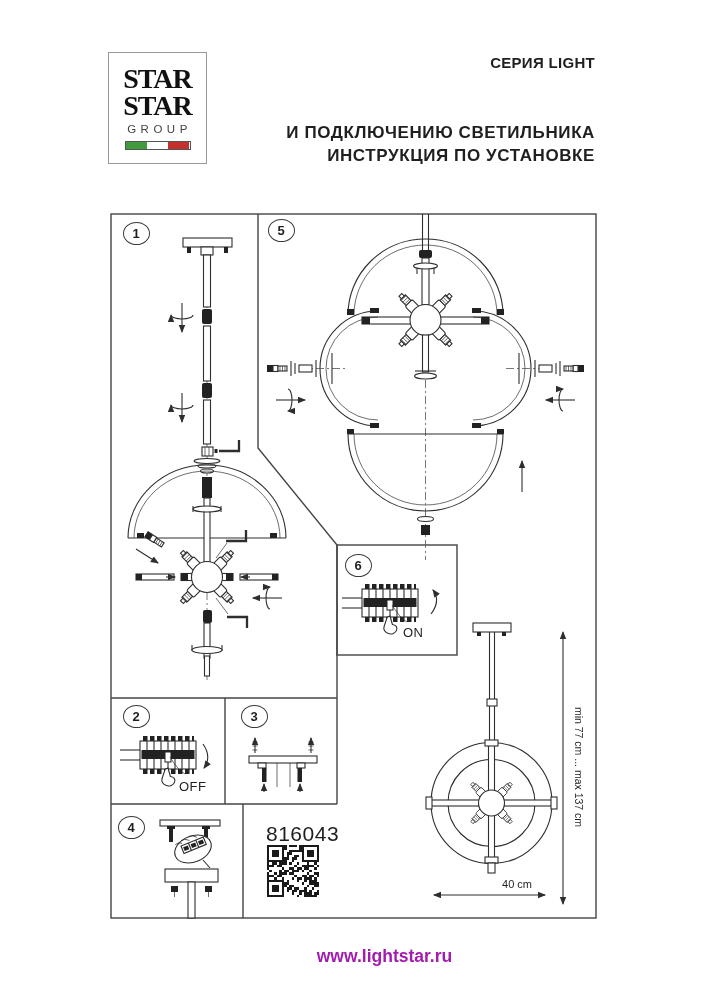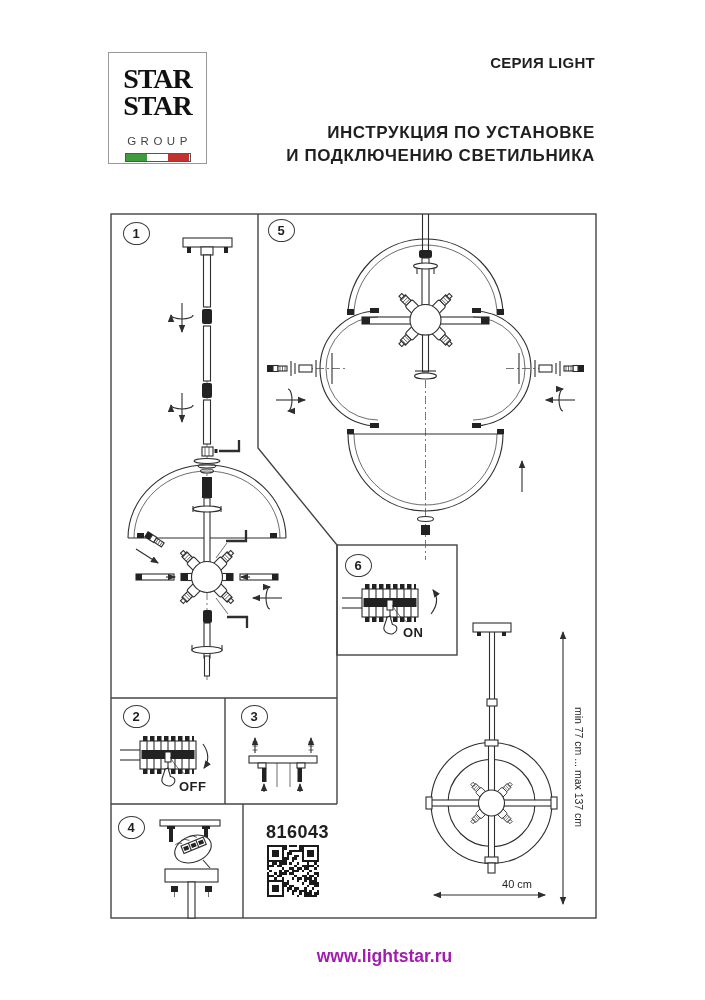--- a/index.html
+++ b/index.html
@@ -12,36 +12,36 @@
   .logo-box{
     left:108px;top:52px;width:99px;height:112px;
     border:1.5px solid #999;box-sizing:border-box;text-align:center;
     padding-top:12px;background:#fff;
   }
   .logo-word{
     font-family:"Liberation Serif", serif;font-size:28px;font-weight:700;
     line-height:27px;letter-spacing:-1px;color:#111;
   }
   .logo-group{
-    font-size:11.5px;letter-spacing:4.5px;color:#444;margin-top:16px;
+    font-size:11.5px;letter-spacing:4.5px;color:#444;margin-top:4px;
     padding-left:4px;
   }
   .logo-flag{width:64px;height:7px;margin:6px auto 0;display:flex;border:1px solid #555;box-sizing:content-box;}
   .logo-flag span{flex:1;height:100%;}
   .hdr-right{right:110px;top:51px;text-align:right;}
   .hdr-line{font-size:15px;font-weight:700;line-height:1.6;letter-spacing:.3px;}
   .hdr-title{right:110px;top:121px;text-align:right;font-size:17px;font-weight:700;line-height:1.38;letter-spacing:.6px;}
   
   .badge{
     width:27px;height:23px;border:1.4px solid #3a3a3a;border-radius:50%;
     font-size:13px;font-weight:700;line-height:21px;text-align:center;
     box-sizing:border-box;background:#fff;
   }
-  .switch-label{font-size:13px;font-weight:700;letter-spacing:.5px;}
-  .article-label{font-size:18px;font-weight:700;letter-spacing:.5px;}
+  .switch-label{font-size:13px;font-weight:400;letter-spacing:.5px;}
+  .article-label{font-size:21px;font-weight:400;letter-spacing:.5px;}
   .dim-v{
     font-size:10.5px;white-space:nowrap;
     transform:translate(-50%,-50%) rotate(90deg);
   }
   .dim-h{font-size:11px;white-space:nowrap;transform:translate(-50%,-50%);margin-left:28px;}
   .footer-url{
     left:0;top:946px;width:705px;text-align:center;
     font-size:17.5px;font-weight:700;color:#a21caf;margin-left:32px;
   }
   
@@ -66,22 +66,22 @@
     <span style="background:#3f9b3b"></span>
     <span style="background:#ffffff"></span>
     <span style="background:#c2312e"></span>
   </div>
 </div>
 
 <div class="abs hdr-right">
   <div class="hdr-line">СЕРИЯ LIGHT</div>
 </div>
 <div class="abs hdr-title">
+  <div>И ПОДКЛЮЧЕНИЮ СВЕТИЛЬНИКА</div>
   <div>ИНСТРУКЦИЯ ПО УСТАНОВКЕ</div>
-  <div>И ПОДКЛЮЧЕНИЮ СВЕТИЛЬНИКА</div>
 </div>
 
 <svg class="abs" style="left:0;top:0" width="705" height="1000" viewBox="0 0 705 1000">
   <defs>
     <marker id="ah" markerWidth="9" markerHeight="8" refX="6.5" refY="3" orient="auto-start-reverse">
       <path d="M0,0 L7.5,3 L0,6 z" fill="#2e2e2e"></path>
     </marker>
     <g id="arm">
       <rect class="w" x="11" y="-5" width="13" height="10" rx="2"></rect>
       <rect class="w" x="24" y="-3.5" width="8" height="7"></rect>

